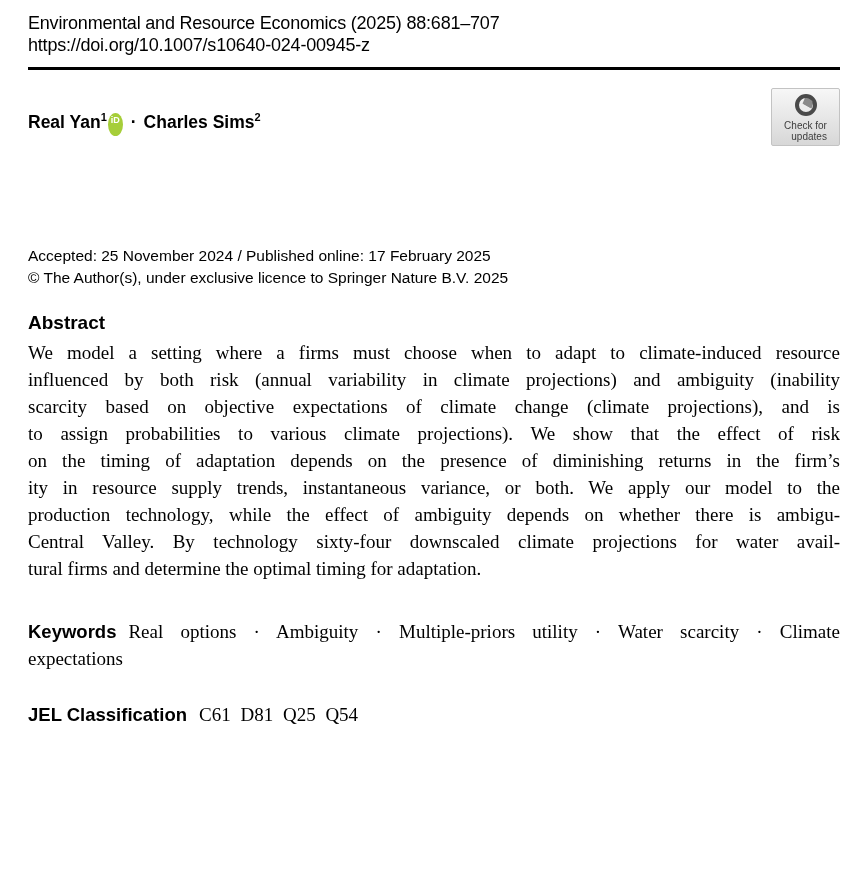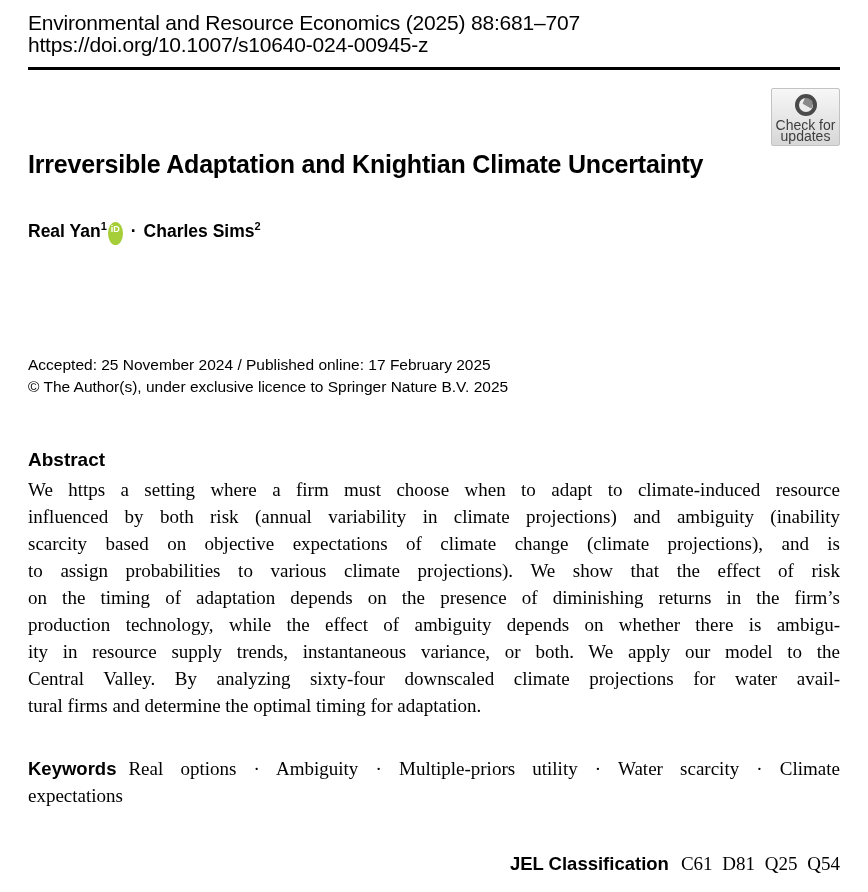--- a/index.html
+++ b/index.html
@@ -12,21 +12,21 @@
   }
   .page {
     position: relative;
     width: 868px; height: 892px;
     padding: 0 28px;
   }
 
   
   .journal-header {
     padding-top: 12px;
-    font-size: 21px;
+    font-size: 18px;
     line-height: 22px;
     letter-spacing: -0.2px;
   }
   .rule {
     margin-top: 11px;
     height: 3px;
     background: #000000;
     border: none;
   }
 
@@ -37,22 +37,22 @@
     width: 69px; height: 58px;
     background: linear-gradient(#f7f7f7, #d7d7d7);
     border: 1px solid #c3c3c3;
     border-radius: 2px;
     display: flex; flex-direction: column;
     align-items: center; justify-content: center;
     cursor: pointer;
   }
   .crossmark-badge svg { display: block; margin-bottom: 2px; }
   .crossmark-badge .badge-text {
-    font-size: 14px; line-height: 11px;
-    color: #3d3d3d; text-align: center;
+    font-size: 10px; line-height: 11px;
+    color: #3d3d3d; text-align: right;
   }
 
   
   .article-title {
     margin-top: 79px;
     font-size: 25px;
     font-weight: 700;
     line-height: 30px;
     letter-spacing: -0.2px;
   }
@@ -83,21 +83,21 @@
 
   
   .dates {
     margin-top: 104px;
     font-size: 15.5px;
     line-height: 22px;
   }
 
   
   .abstract-heading {
-    margin-top: 50px;
+    margin-top: 22px;
     font-size: 19px;
     font-weight: 700;
     line-height: 24px;
   }
   .abstract-body {
     margin-top: 4px;
     font-family: "Liberation Serif", "DejaVu Serif", serif;
     font-size: 19px;
     line-height: 27px;
   }
@@ -113,25 +113,24 @@
     text-align: justify;
     text-align-last: justify;
   }
   .inline-label {
     font-family: "Liberation Sans", sans-serif;
     font-size: 18.5px;
     font-weight: 700;
     margin-right: 12px;
   }
   .jel {
-    margin-top: 41px;
+    margin-top: 29px;
     font-family: "Liberation Serif", "DejaVu Serif", serif;
     font-size: 19px;
     line-height: 27px;
-    text-align: right;
   }
   .jel .codes { word-spacing: 5px; }
 </style>
 </head>
 <body>
 
 <div class="page">
 
   <div class="journal-header">
     <div>Environmental and Resource Economics (2025) 88:681–707</div>
@@ -147,42 +146,41 @@
         <circle cx="13" cy="13" r="9" fill="none" stroke="#4a4a4a" stroke-width="4"></circle>
         <polygon points="13,6 19.5,9 17.5,16 10.5,12" fill="#8a8a8a"></polygon>
       </svg>
     </span>
     <div class="badge-text">
       <div>Check for</div>
       <div>updates</div>
     </div>
   </div>
 
-  <h1 class="article-title">Irreversible Adaptation and Knightian Climate Uncertainty</h1>
 
   <div class="authors">
     <span>Real Yan</span><span class="sup">1</span><span class="orcid">iD</span><span class="author-sep">·</span><span>Charles Sims</span><span class="sup">2</span>
   </div>
 
   <div class="dates">
     <div>Accepted: 25 November 2024 / Published online: 17 February 2025</div>
     <div>© The Author(s), under exclusive licence to Springer Nature B.V. 2025</div>
   </div>
 
   <h2 class="abstract-heading">Abstract</h2>
 
   <div class="abstract-body">
-      <div class="abs-line">We https a setting where a firm must choose when to adapt to climate-induced resource</div>
+      <div class="abs-line">We model a setting where a firms must choose when to adapt to climate-induced resource</div>
       <div class="abs-line">influenced by both risk (annual variability in climate projections) and ambiguity (inability</div>
       <div class="abs-line">scarcity based on objective expectations of climate change (climate projections), and is</div>
       <div class="abs-line">to assign probabilities to various climate projections). We show that the effect of risk</div>
       <div class="abs-line">on the timing of adaptation depends on the presence of diminishing returns in the firm’s</div>
+      <div class="abs-line">ity in resource supply trends, instantaneous variance, or both. We apply our model to the</div>
       <div class="abs-line">production technology, while the effect of ambiguity depends on whether there is ambigu-</div>
-      <div class="abs-line">ity in resource supply trends, instantaneous variance, or both. We apply our model to the</div>
-      <div class="abs-line">Central Valley. By analyzing sixty-four downscaled climate projections for water avail-</div>
+      <div class="abs-line">Central Valley. By technology sixty-four downscaled climate projections for water avail-</div>
       <div class="abs-line">tural firms and determine the optimal timing for adaptation.</div>
     </div>
 
   <p class="keywords"><span class="inline-label">Keywords</span><span>Real options · Ambiguity · Multiple-priors utility · Water scarcity · Climate</span><br><span>expectations</span></p>
 
   <p class="jel"><span class="inline-label">JEL Classification</span><span class="codes">C61 D81 Q25 Q54</span></p>
 
 </div>
 
 </body></html>

